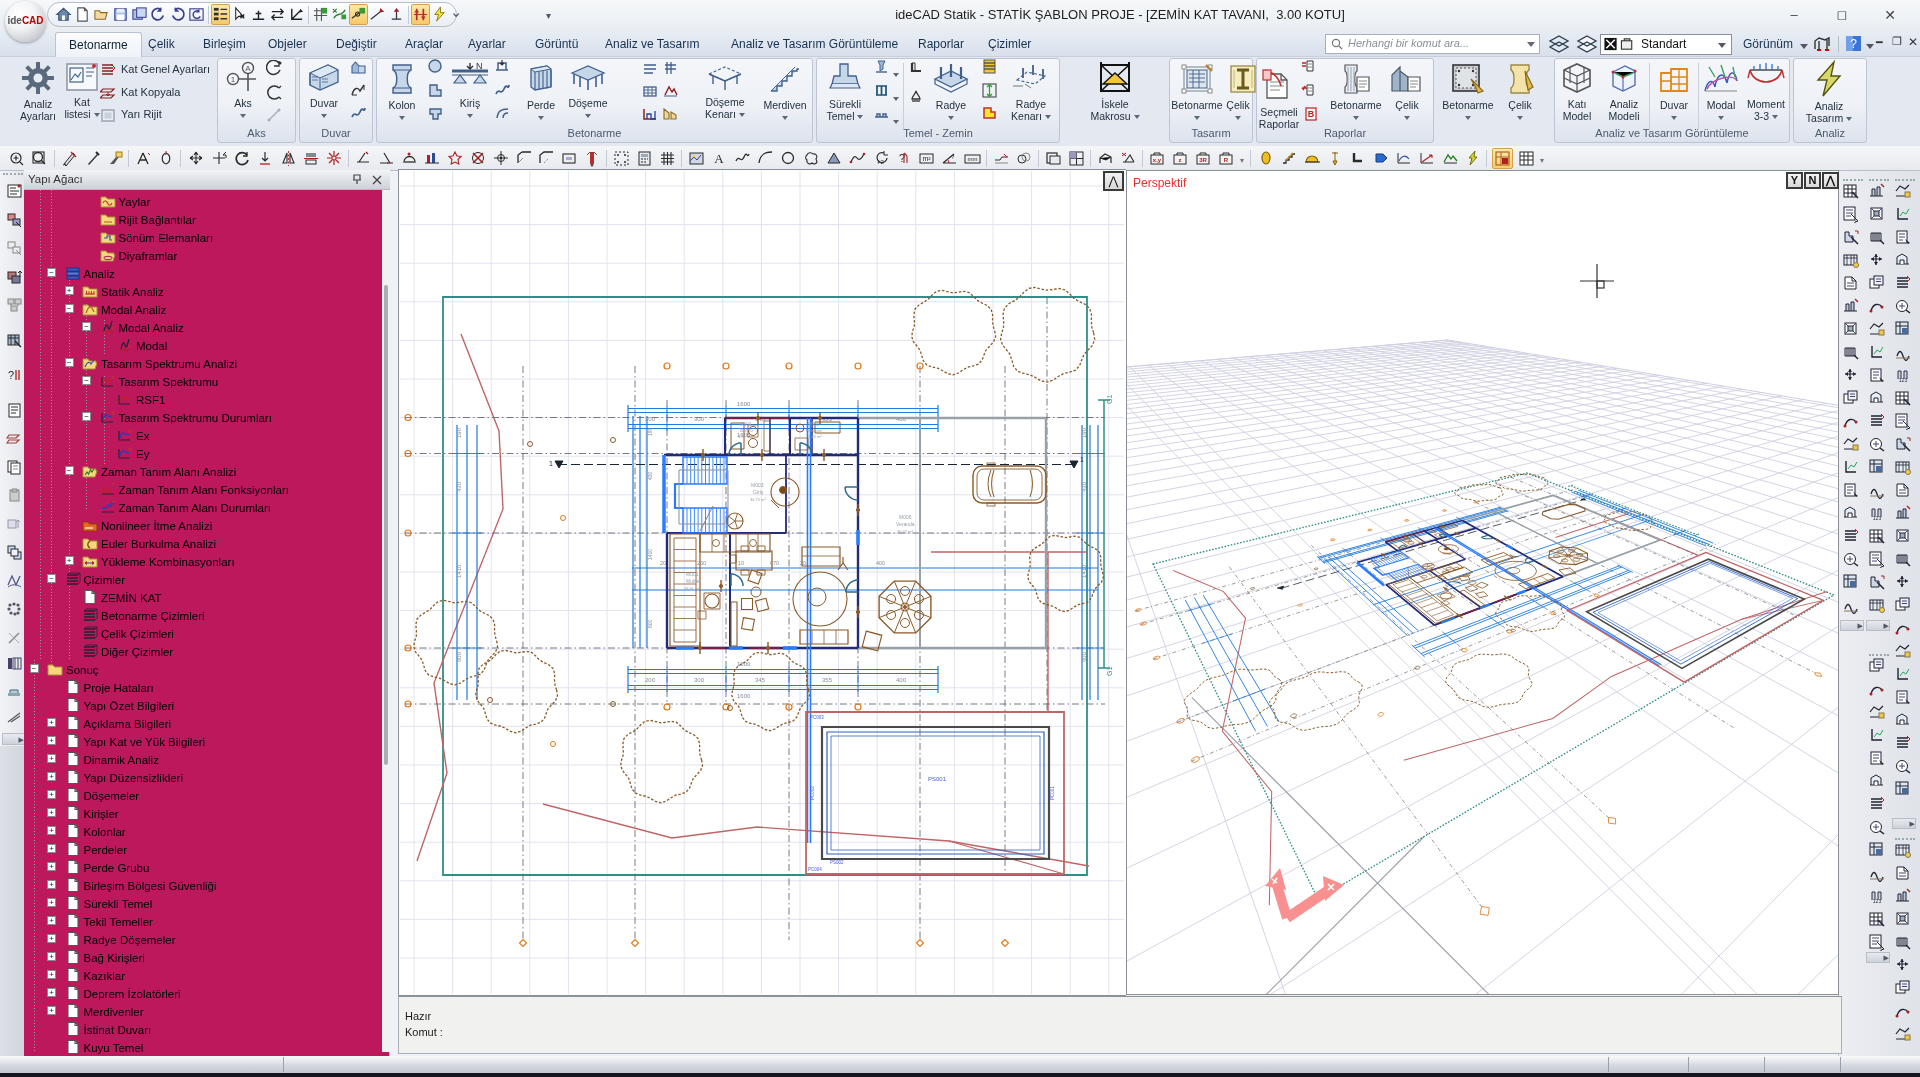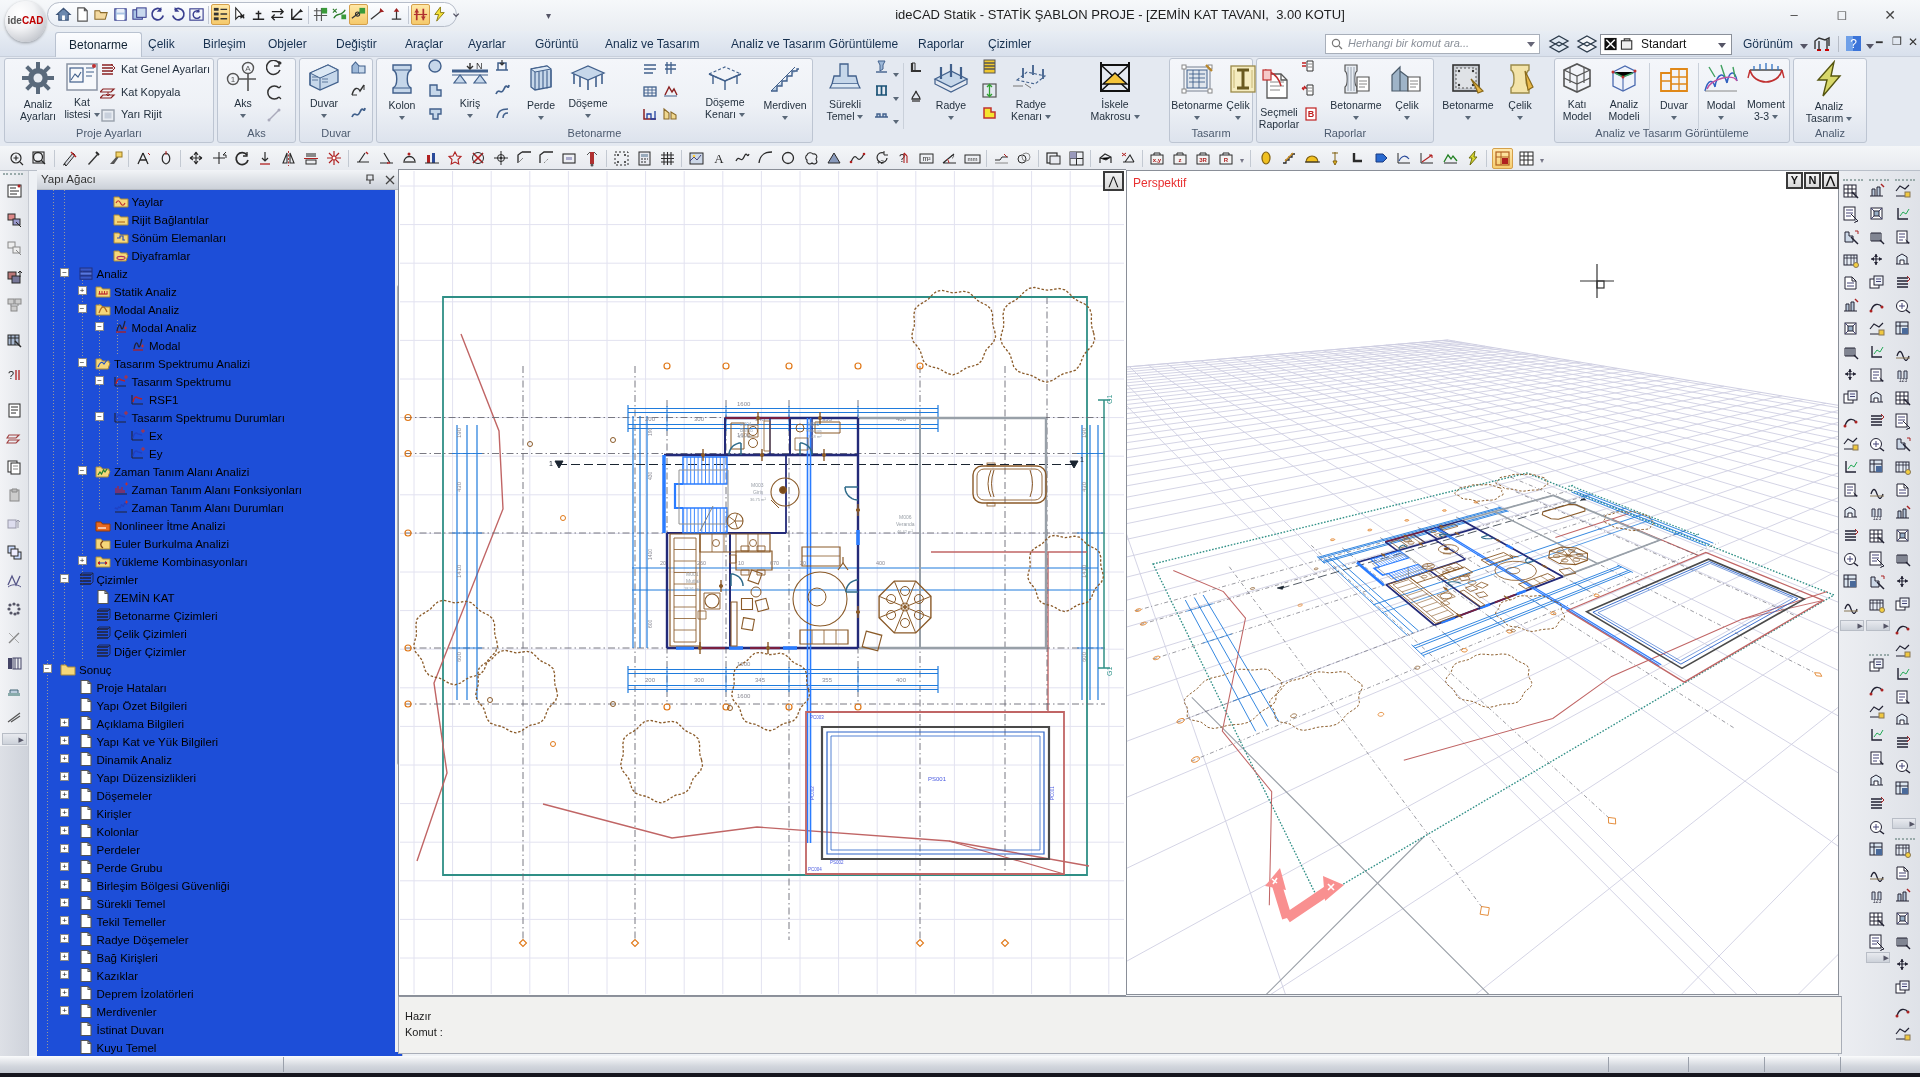--- a/index.html
+++ b/index.html
@@ -27,21 +27,21 @@
 .glabel{position:absolute;bottom:1px;left:0;right:0;text-align:center;font-size:11px;color:#4c5a6e;height:15px;line-height:14px;}
 .bigb{position:absolute;top:2px;text-align:center;font-size:10.5px;color:#24313f;line-height:12px;}
 .bigb .ic{margin:1px auto 2px;}
 .dar{display:inline-block;width:0;height:0;border-left:3px solid transparent;border-right:3px solid transparent;border-top:4px solid #5a6878;vertical-align:middle;}
 .rsep{position:absolute;top:6px;width:1px;height:66px;background:#c9d0da;}
 #tb2{left:0;top:146px;width:1920px;height:25px;background:linear-gradient(#f4f6f8,#e7eaef);border-bottom:1px solid #b9bfc9;}
 .t2i{position:absolute;top:2px;width:21px;height:21px;display:flex;align-items:center;justify-content:center;}
 .t2sep{position:absolute;top:4px;width:1px;height:17px;background:#c3c9d2;}
 #leftbar{left:0;top:171px;width:29px;height:886px;background:linear-gradient(90deg,#f2f3f6,#e2e5ea);border-right:1px solid #c6cad2;}
 .lbi{position:absolute;left:4px;width:21px;height:21px;display:flex;align-items:center;justify-content:center;}
-#treepanel{left:37px;top:170px;width:366px;height:886px;background:#1d4ed8;border-right:1px solid #c0c5cd;}
+#treepanel{left:24px;top:170px;width:366px;height:886px;background:#be185d;border-right:1px solid #c0c5cd;}
 #treehead{left:0;top:0;width:366px;height:20px;background:linear-gradient(#f2f4f7,#ccd1d9);
  border-bottom:1px solid #b5bac2;font-size:11.5px;color:#333;line-height:19px;padding-left:4px;}
 #treebody{left:0;top:20px;width:358px;height:866px;overflow:hidden;}
 .trow{position:absolute;height:18px;font-size:11.5px;color:#000;line-height:18px;white-space:nowrap;}
 .tsb{left:358px;top:20px;width:8px;height:862px;background:#f1f1f3;}
 .tsb .th{position:absolute;left:2px;width:4px;background:#a9adb5;border-radius:2px;}
 #cmdarea{left:398px;top:996px;width:1444px;height:58px;background:#f1f1ef;border:1px solid #a9aeb8;border-top-color:#8d929c;
  font-size:11px;color:#1a1a1a;padding:11px 0 0 6px;line-height:16px;}
 #statusbar{left:0;top:1056px;width:1920px;height:17px;background:linear-gradient(#fafbfc,#d2d6dd 60%,#c3c8d1);
  font-size:11px;color:#222;}
@@ -250,23 +250,20 @@
         <rect x="1" y="1" width="7" height="15" fill="#6fa0e8"></rect>
         <text x="8.5" y="13" font-size="12" fill="#fff" text-anchor="middle" font-family="Liberation Sans">?</text>
       </svg>
     </div>
     <div class="abs" style="left:1866px;top:13px;width:0;height:0;border-left:4px solid transparent;border-right:4px solid transparent;border-top:5px solid #556;"></div>
     <div class="abs" style="left:1876px;top:5px;font-size:11px;color:#333;">━</div>
     <div class="abs" style="left:1892px;top:4px;font-size:11px;color:#333;">❐</div>
     <div class="abs" style="left:1908px;top:4px;font-size:12px;color:#333;">✕</div>
   </div>
 <div id="ribbon" class="abs">
-    <div class="grp" style="left:4px;width:210px">
-      <div class="glabel">Proje Ayarları</div>
-    </div>
     <div class="bigb" style="left:12px;width:52px;top:2px">
       <svg class="ic" width="36" height="36" viewBox="0 0 36 36">
         <circle cx="18" cy="18" r="10" fill="#5a6a7c"></circle>
         <circle cx="18" cy="18" r="4.5" fill="#e8ecf2"></circle>
         <rect x="16" y="2" width="4" height="7" fill="#5a6a7c" transform="rotate(0 18 18)"></rect>
         <rect x="16" y="2" width="4" height="7" fill="#5a6a7c" transform="rotate(45 18 18)"></rect>
         <rect x="16" y="2" width="4" height="7" fill="#5a6a7c" transform="rotate(90 18 18)"></rect>
         <rect x="16" y="2" width="4" height="7" fill="#5a6a7c" transform="rotate(135 18 18)"></rect>
         <rect x="16" y="2" width="4" height="7" fill="#5a6a7c" transform="rotate(180 18 18)"></rect>
         <rect x="16" y="2" width="4" height="7" fill="#5a6a7c" transform="rotate(225 18 18)"></rect>
@@ -473,20 +470,23 @@
         <path d="M4 14 L20 21 36 14" fill="none" stroke="#41608c" stroke-width="1.6"></path>
       </svg>
       <div>Döşeme<br>Kenarı <span class="dar"></span></div>
     </div>
     <div class="bigb" style="left:758px;width:54px;top:3px">
       <svg class="ic" width="36" height="36" viewBox="0 0 36 36">
         <path d="M4 30 h6 v-5 h5 v-5 h5 v-5 h5 v-5 h5 V8 h2" fill="#b9cde2" stroke="#41608c" stroke-width="1.4"></path>
         <path d="M4 30 L28 6" stroke="#41608c" stroke-width="1"></path>
       </svg>
       <div>Merdiven<br><span class="dar"></span></div>
+    </div>
+    <div class="grp" style="left:816px;width:244px">
+      <div class="glabel">Temel - Zemin</div>
     </div>
     <div class="bigb" style="left:820px;width:50px;top:2px">
       <svg class="ic" width="38" height="36" viewBox="0 0 38 36">
         <path d="M14 4 h8 v12 h8 l2 8 H6 l2-8 h6 z" fill="#c6d7ea" stroke="#41608c" stroke-width="1.3"></path>
         <path d="M6 24 l-2 4 h30 l-2-4" fill="#dce8f4" stroke="#41608c" stroke-width="1.2"></path>
       </svg>
       <div>Sürekli<br>Temel <span class="dar"></span></div>
     </div>
     <div class="abs" style="left:873px;top:1px">
       <svg width="17" height="17" viewBox="0 0 17 17">

